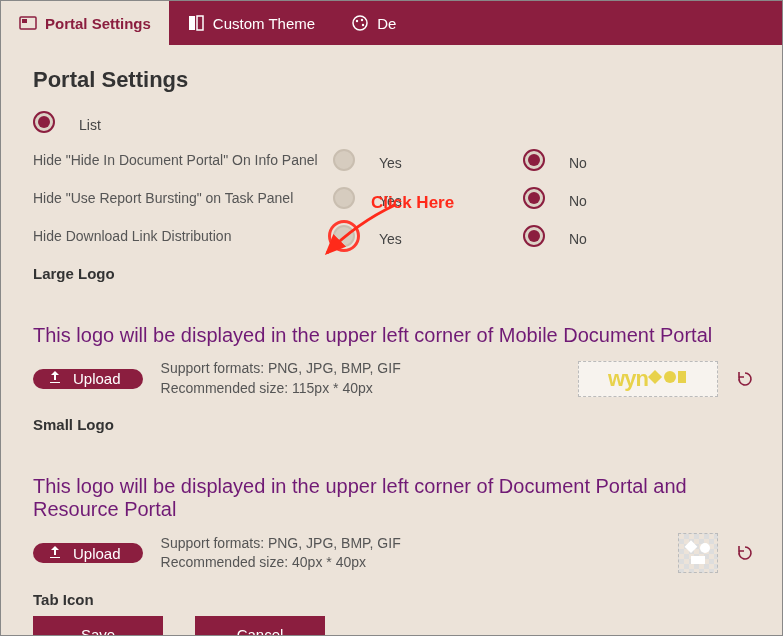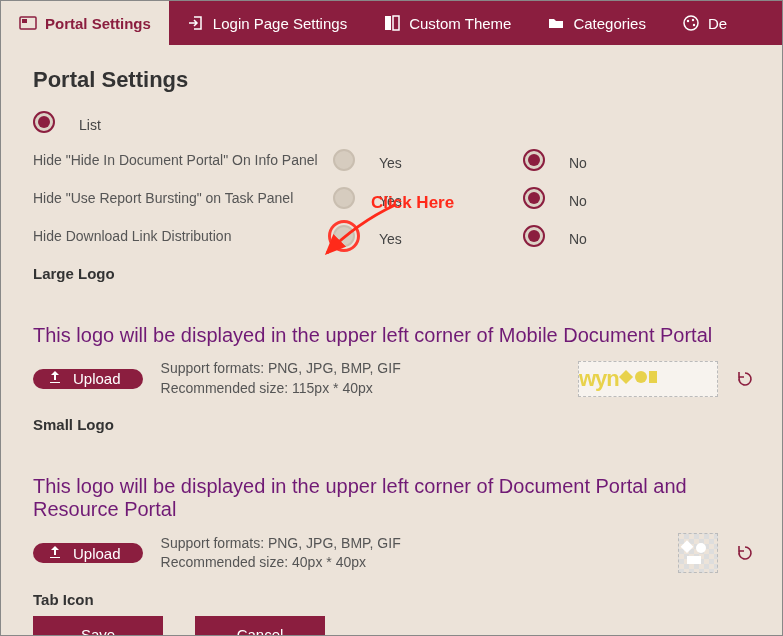--- a/index.html
+++ b/index.html
@@ -111,21 +111,21 @@
     padding: 0 22px 0 14px;
     display:flex;
     align-items:center;
     gap:10px;
     font-size:15px;
     cursor:pointer;
   }
   .formats { color:#555; font-size:14px; line-height:1.4; flex:1;}
   .logo-preview {
     border:1px dashed #bbb;
-    display:flex; align-items:center; 
+    display:flex; align-items:center; justify-content:center;
   }
   .logo-preview.large { width:140px; height:36px; background:#f7f3ee;}
   .logo-preview.small { width:40px; height:40px;
     background-image:
       linear-gradient(45deg,#ddd 25%,transparent 25%),
       linear-gradient(-45deg,#ddd 25%,transparent 25%),
       linear-gradient(45deg,transparent 75%,#ddd 75%),
       linear-gradient(-45deg,transparent 75%,#ddd 75%);
     background-size:10px 10px;
     background-position:0 0,0 5px,5px -5px,-5px 0;
@@ -157,42 +157,25 @@
       <svg width="18" height="18" viewBox="0 0 18 18">
           <rect x="1" y="3" width="16" height="12" rx="1" fill="none" stroke="#8b1e3f" stroke-width="1.5"></rect>
           <rect x="3" y="5" width="5" height="4" fill="#8b1e3f"></rect>
         </svg>
     </span>
     <span>Portal Settings</span>
   </div>
   <div class="tab">
     <span class="ticon">
       <svg width="18" height="18" viewBox="0 0 18 18">
-          <path d="M7 3h7v12H7" fill="none" stroke="#fff" stroke-width="1.5"></path>
-          <path d="M2 9h8M7 6l3 3-3 3" fill="none" stroke="#fff" stroke-width="1.5"></path>
-        </svg>
-    </span>
-    <span>Login Page Settings</span>
-  </div>
-  <div class="tab">
-    <span class="ticon">
-      <svg width="18" height="18" viewBox="0 0 18 18">
           <rect x="2" y="2" width="6" height="14" fill="#fff"></rect>
           <rect x="10" y="2" width="6" height="14" fill="none" stroke="#fff" stroke-width="1.5"></rect>
         </svg>
     </span>
     <span>Custom Theme</span>
-  </div>
-  <div class="tab">
-    <span class="ticon">
-      <svg width="18" height="18" viewBox="0 0 18 18">
-          <path d="M2 5h5l2 2h7v7H2z" fill="#fff"></path>
-        </svg>
-    </span>
-    <span>Categories</span>
   </div>
   <div class="tab" style="padding-right:4px;">
     <span class="ticon">
       <svg width="18" height="18" viewBox="0 0 18 18">
           <circle cx="9" cy="9" r="7" fill="none" stroke="#fff" stroke-width="1.5"></circle>
           <circle cx="6" cy="7" r="1.2" fill="#fff"></circle>
           <circle cx="11" cy="6" r="1.2" fill="#fff"></circle>
           <circle cx="12" cy="11" r="1.2" fill="#fff"></circle>
         </svg>
     </span>

